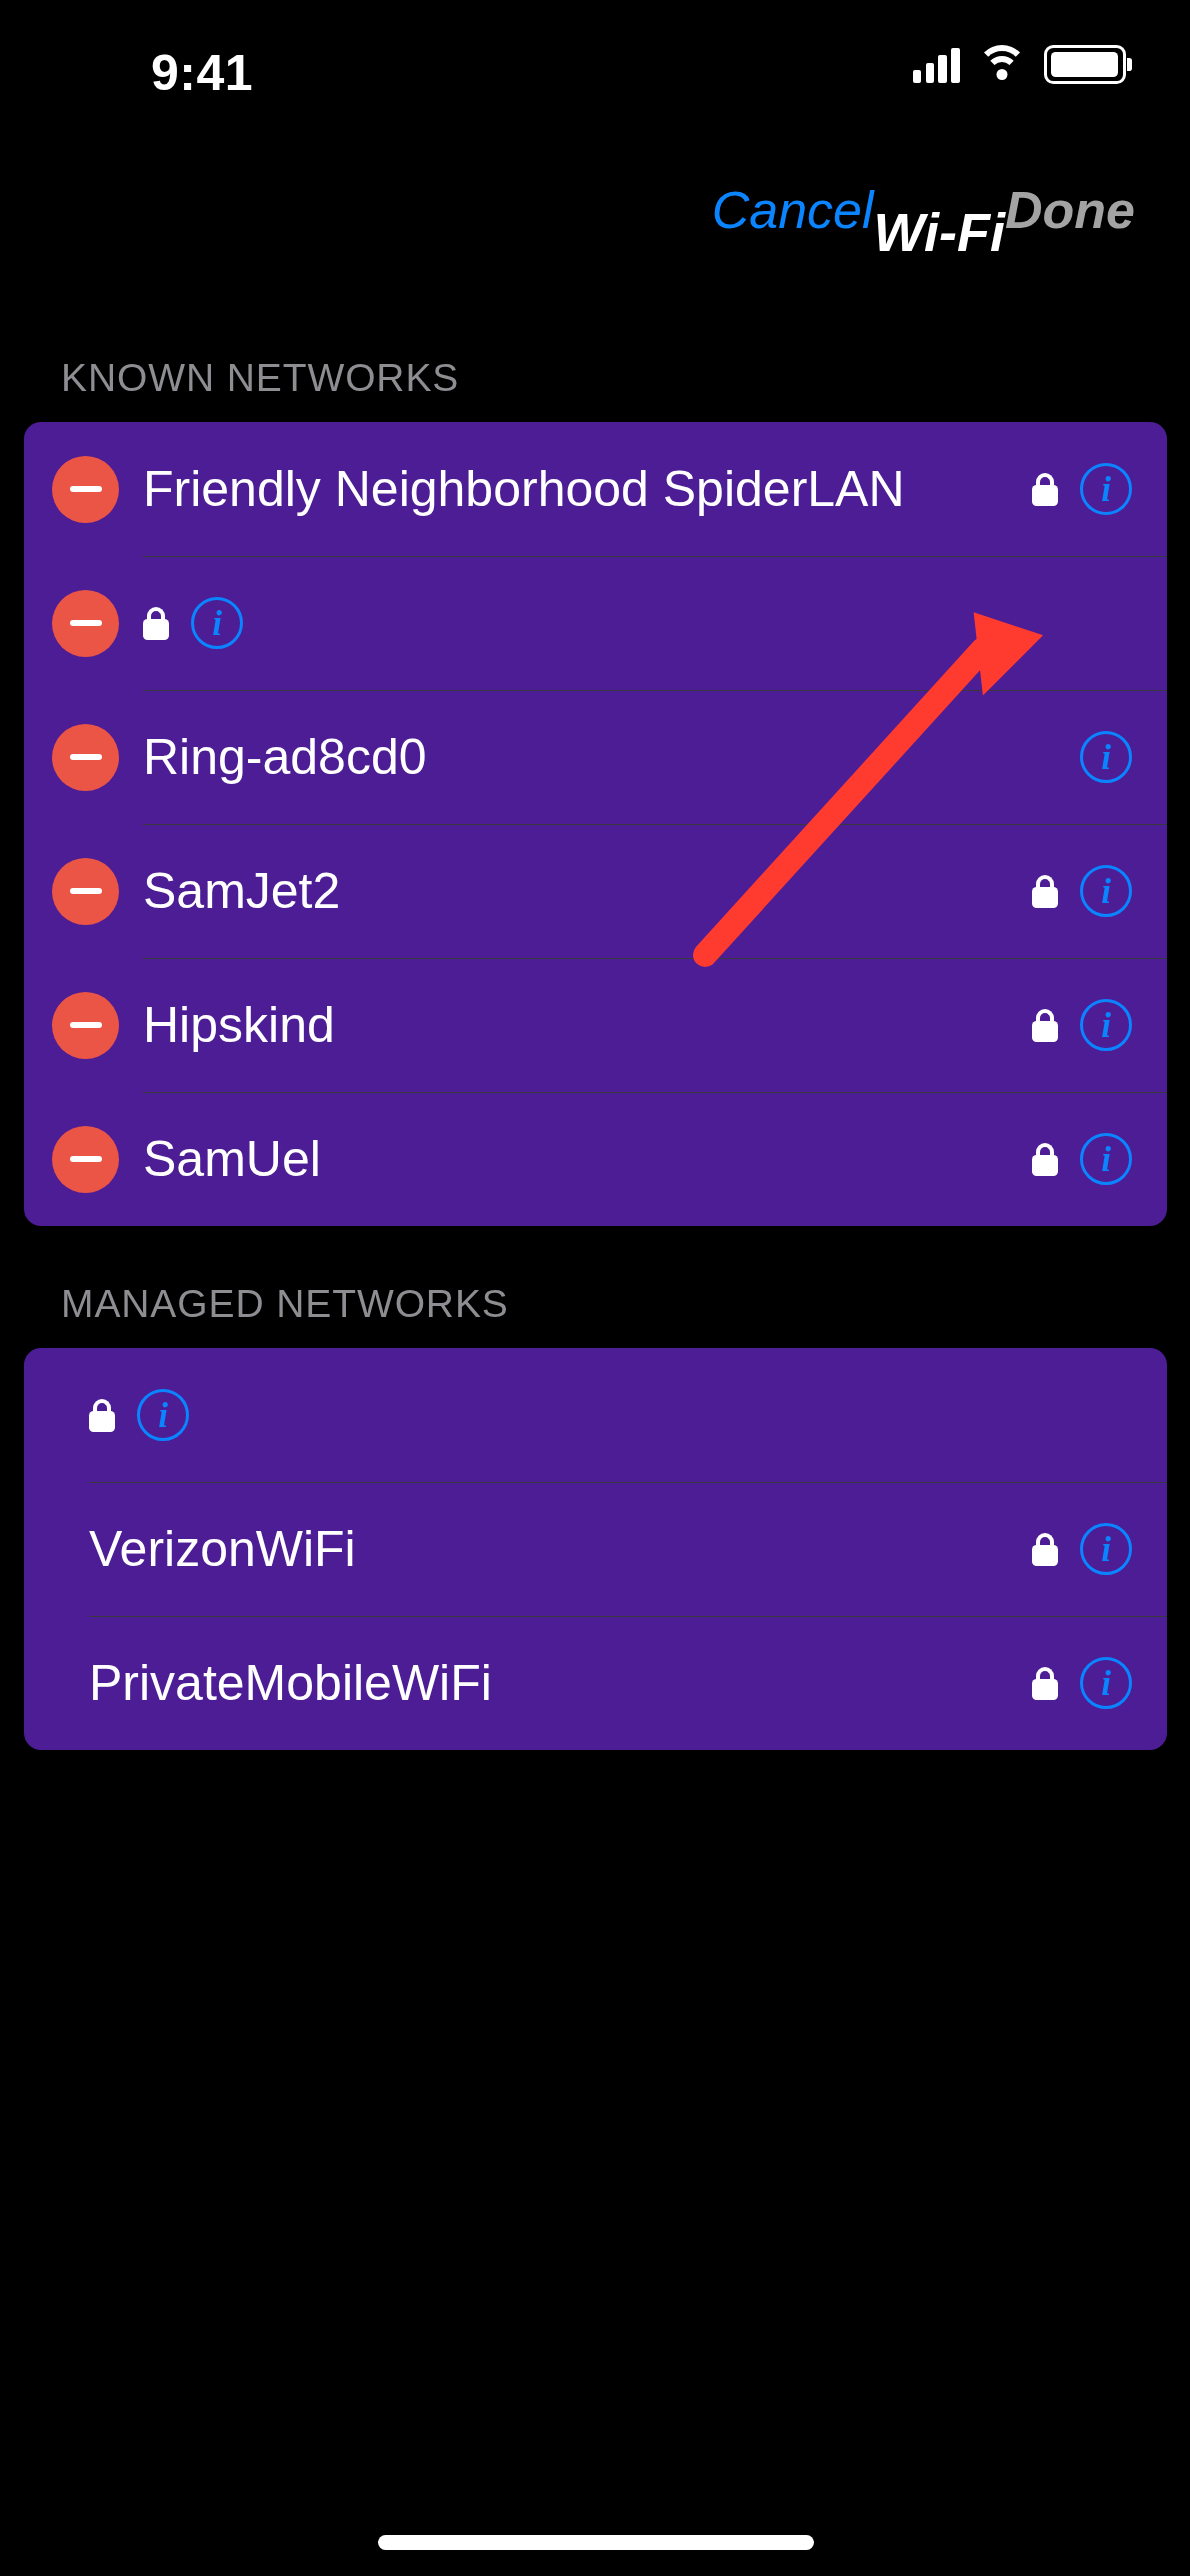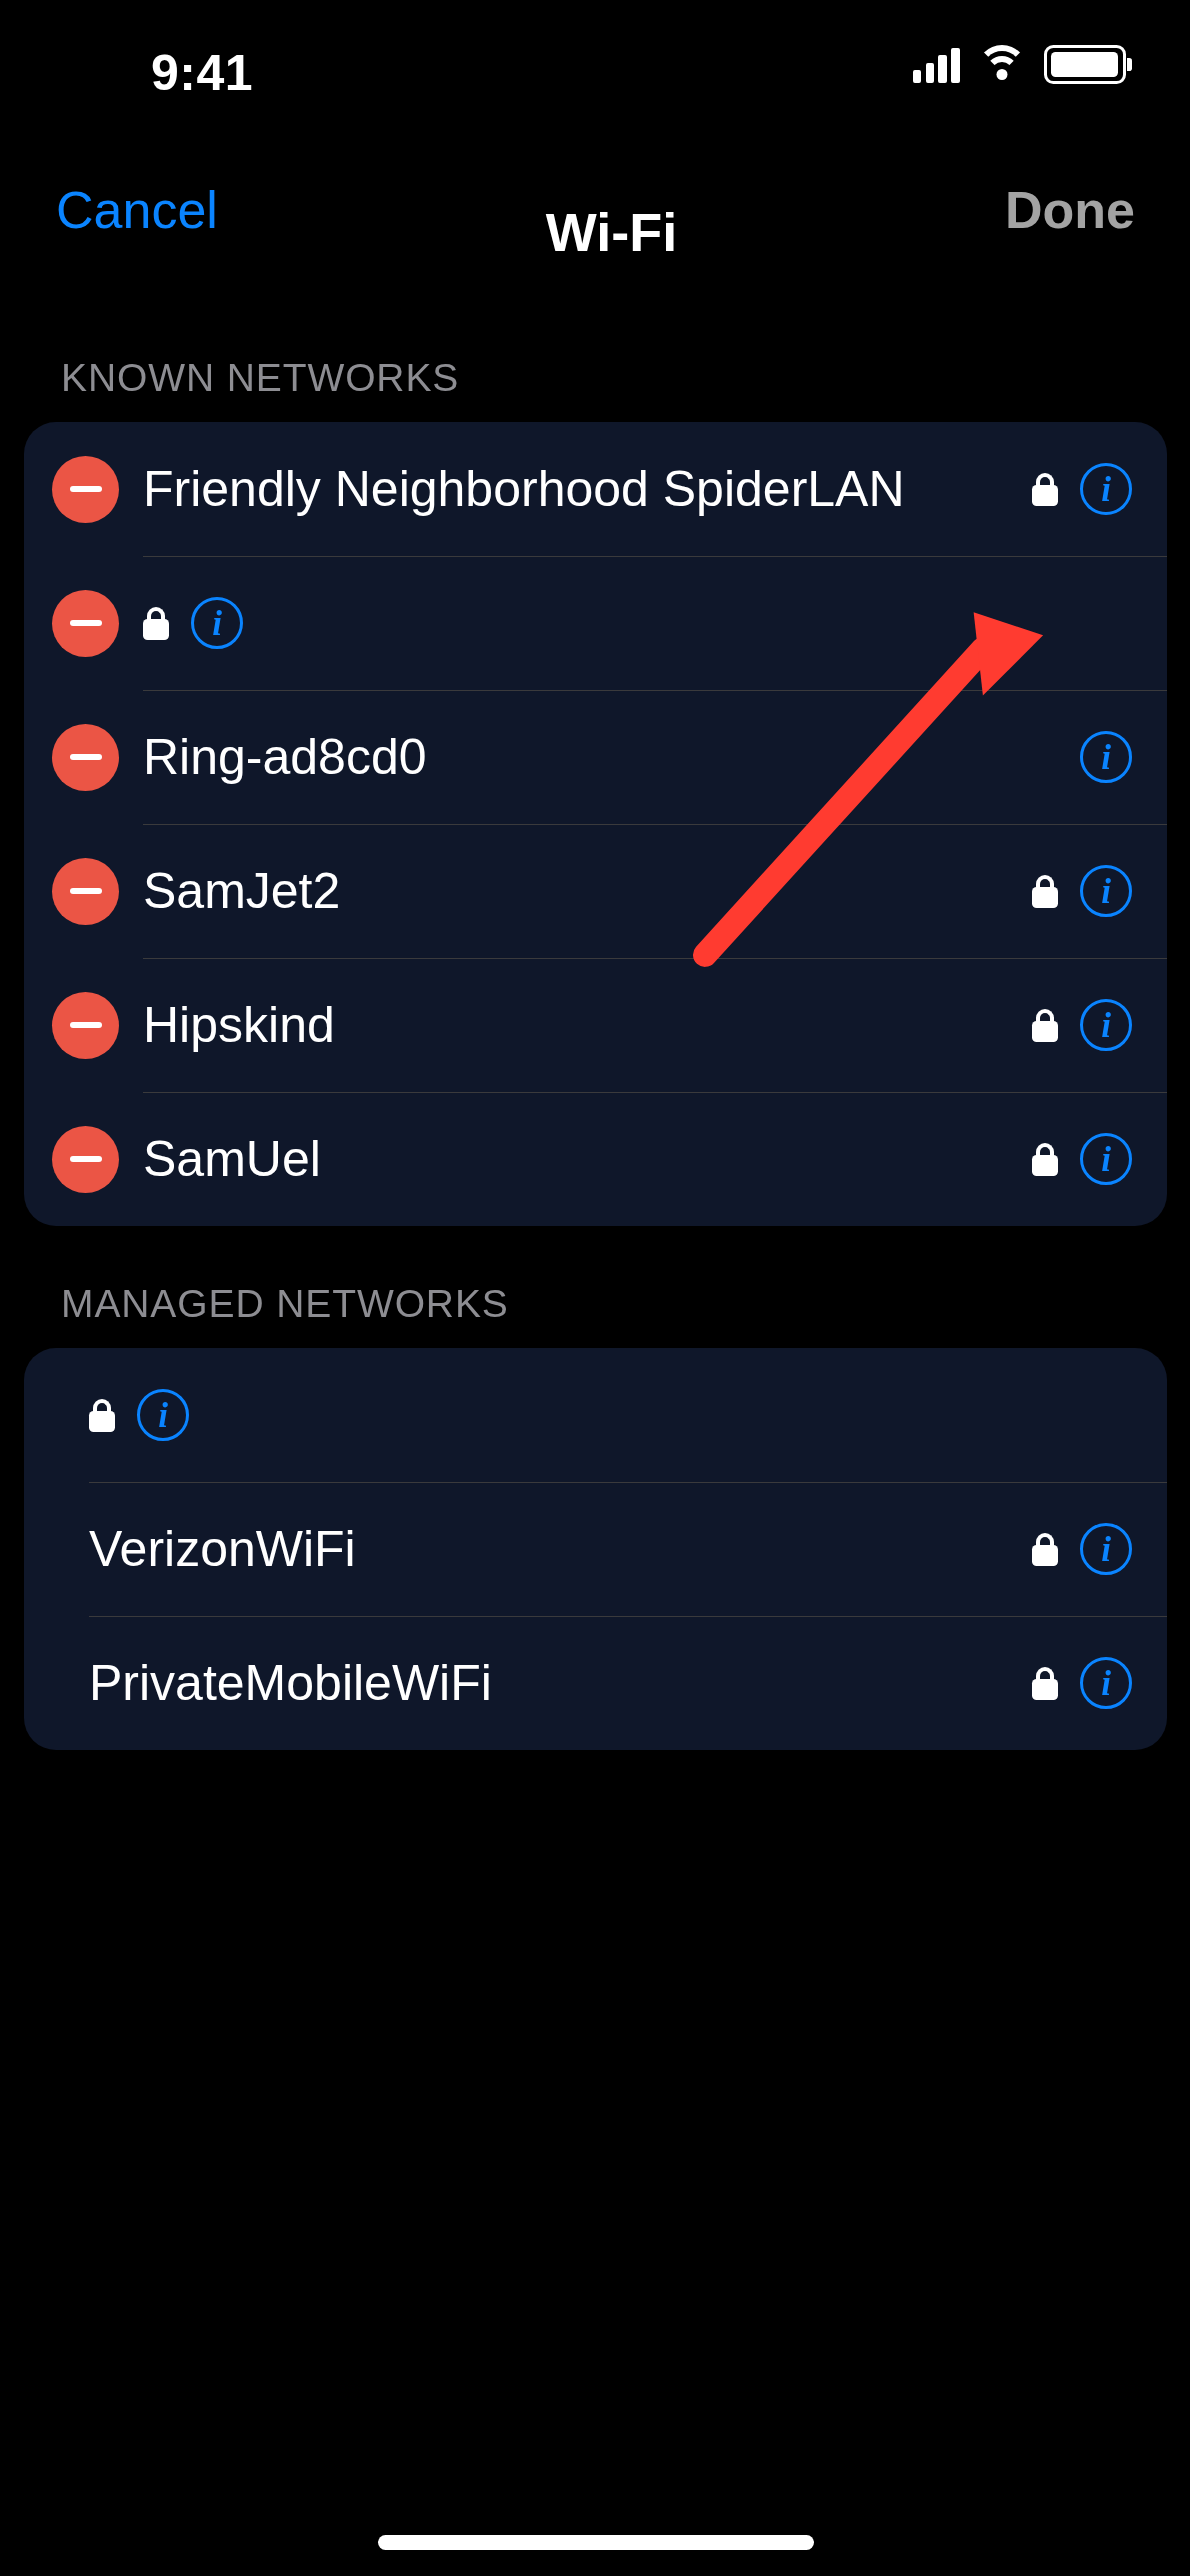--- a/index.html
+++ b/index.html
@@ -105,22 +105,23 @@
     left: 3.7px; top: 3.7px; bottom: 3.7px;
     width: 67px;
     background: #fff;
     border-radius: 4.6px;
   }
 
   
   .nav-header {
     display: flex;
     align-items: center;
-    justify-content: space-between;
+    justify-content: flex-end;
     padding: 46px 56px 37px 56px;
+    font-style: italic;
   }
   .nav-cancel {
     color: #0a84ff;
     font-size: 52px;
     font-weight: 400;
   }
   .nav-title {
     font-size: 54px;
     font-weight: 600;
     color: #fff;
@@ -138,22 +139,22 @@
   }
   .section-header {
     color: #8d8d92;
     font-size: 39px;
     font-weight: 400;
     letter-spacing: 0.9px;
     padding: 56px 37px 22px 37px;
     text-transform: uppercase;
   }
   .list-card {
-    background: #0f172a;
-    border-radius: 32px;
+    background: #4c1d95;
+    border-radius: 17px;
     overflow: hidden;
   }
   .row {
     display: flex;
     align-items: center;
     min-height: 134px;
     padding: 0 35px 0 28px;
     position: relative;
   }
   .row + .row::before {

